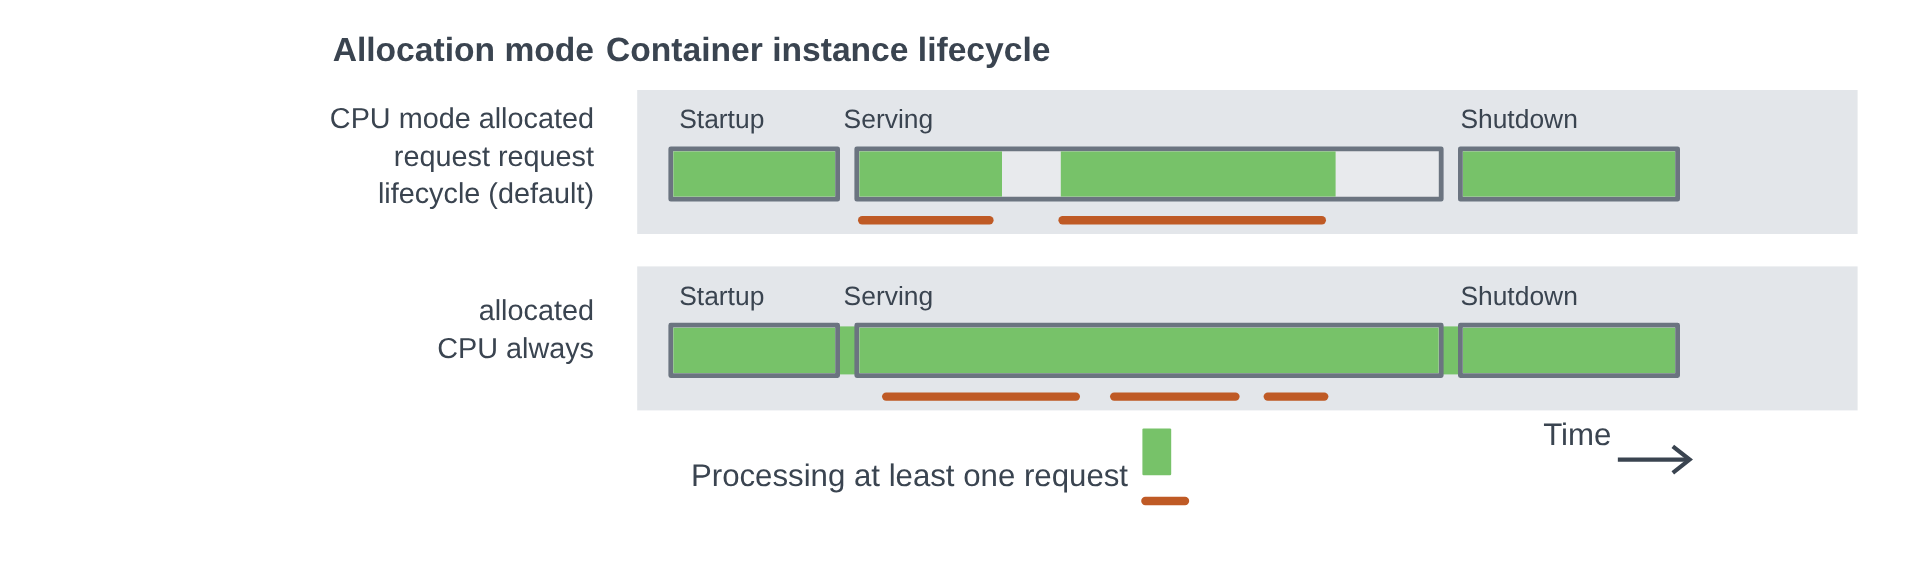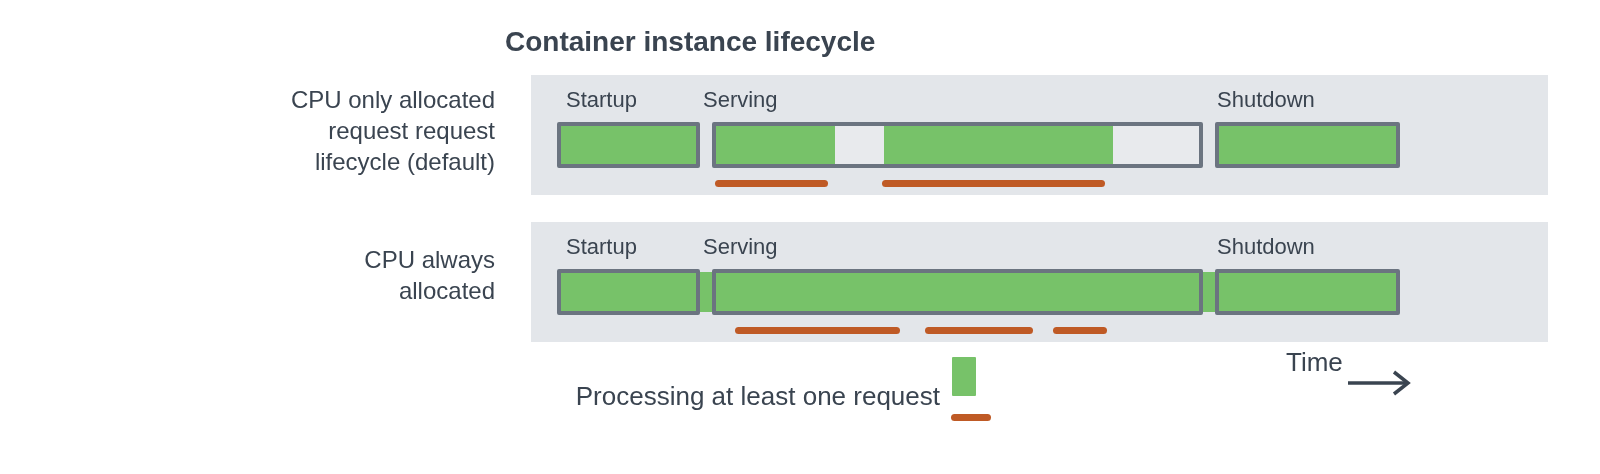--- a/index.html
+++ b/index.html
@@ -55,25 +55,26 @@
   .time-label {
     position:absolute; left:1286px; top:347px; font-size:26px;
     color:var(--text); white-space:nowrap;
   }
   .time-arrow { position:absolute; left:1348px; top:369px; }
 </style>
 </head>
 <body>
 
 <div class="canvas" style="--green: #77c269; --orange: #bf5a25; --panel: #e3e6ea; --border: #6b7480; --idle: #e8eaed; --text: #3a4450;">
+  <div class="hdr hdr-left">Allocation mode</div>
   <div class="hdr hdr-right">Container instance lifecycle</div>
 
   <div id="rows">
       <div class="mode-label" style="top: 84px;">
-        <div>CPU only allocated</div>
+        <div>CPU mode allocated</div>
         <div>request request</div>
         <div>lifecycle (default)</div>
       </div>
       <div class="panel" style="top: 75px;">
         <div class="phase-label" style="left: 35px;">Startup</div>
         <div class="phase-box" style="left: 26px; width: 143px;">
           <div class="seg" style="left: 0px; width: 100%;"></div>
         </div>
         <div class="phase-label" style="left: 172px;">Serving</div>
         <div class="phase-box" style="left: 181px; width: 491px;">
@@ -81,22 +82,22 @@
           <div class="seg" style="left: 168px; width: 229px;"></div>
         </div>
         <div class="phase-label" style="left: 686px;">Shutdown</div>
         <div class="phase-box" style="left: 684px; width: 185px;">
           <div class="seg" style="left: 0px; width: 100%;"></div>
         </div>
         <div class="req-bar" style="left: 184px; width: 113px;"></div>
         <div class="req-bar" style="left: 351px; width: 223px;"></div>
       </div>
       <div class="mode-label" style="top: 244px;">
+        <div>allocated</div>
         <div>CPU always</div>
-        <div>allocated</div>
       </div>
       <div class="panel" style="top: 222px;">
         <div class="gap-strip" style="left: 36px; width: 823px;"></div>
         <div class="phase-label" style="left: 35px;">Startup</div>
         <div class="phase-box" style="left: 26px; width: 143px;">
           <div class="seg" style="left: 0px; width: 100%;"></div>
         </div>
         <div class="phase-label" style="left: 172px;">Serving</div>
         <div class="phase-box" style="left: 181px; width: 491px;">
           <div class="seg" style="left: 0px; width: 483px;"></div>

